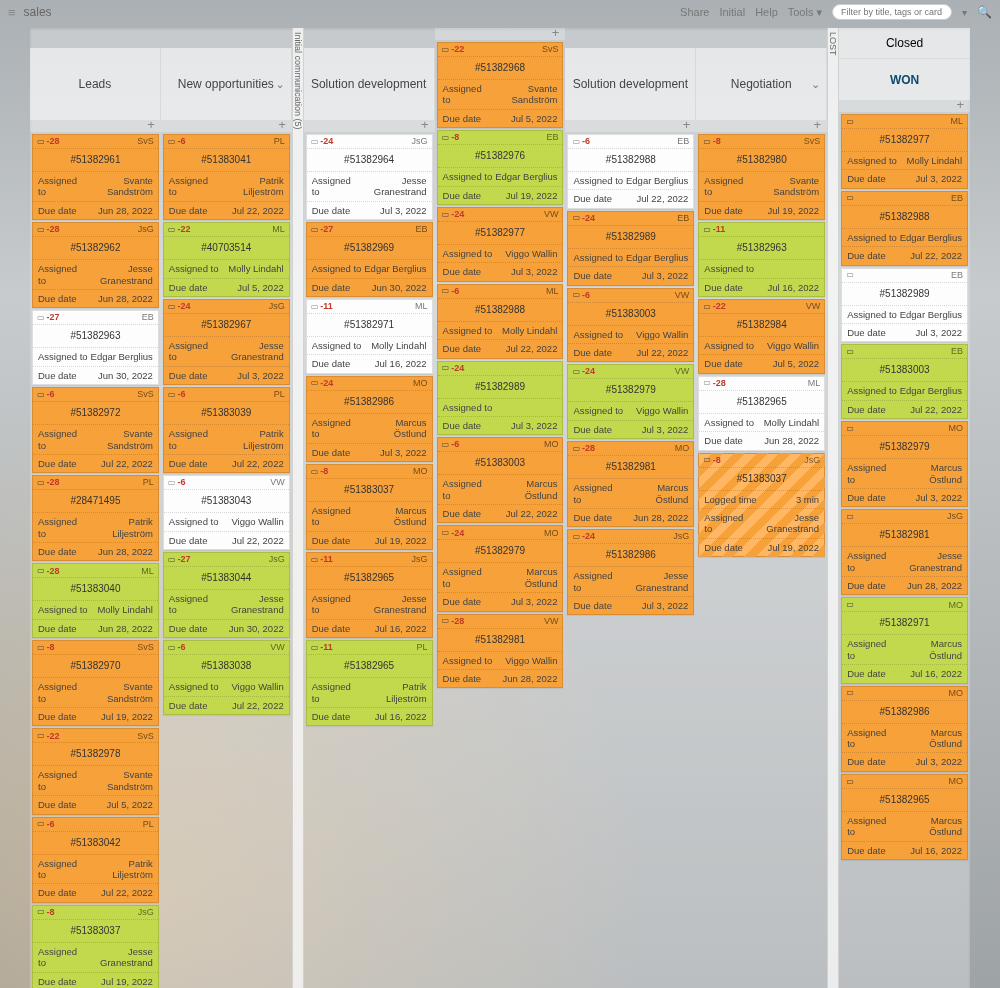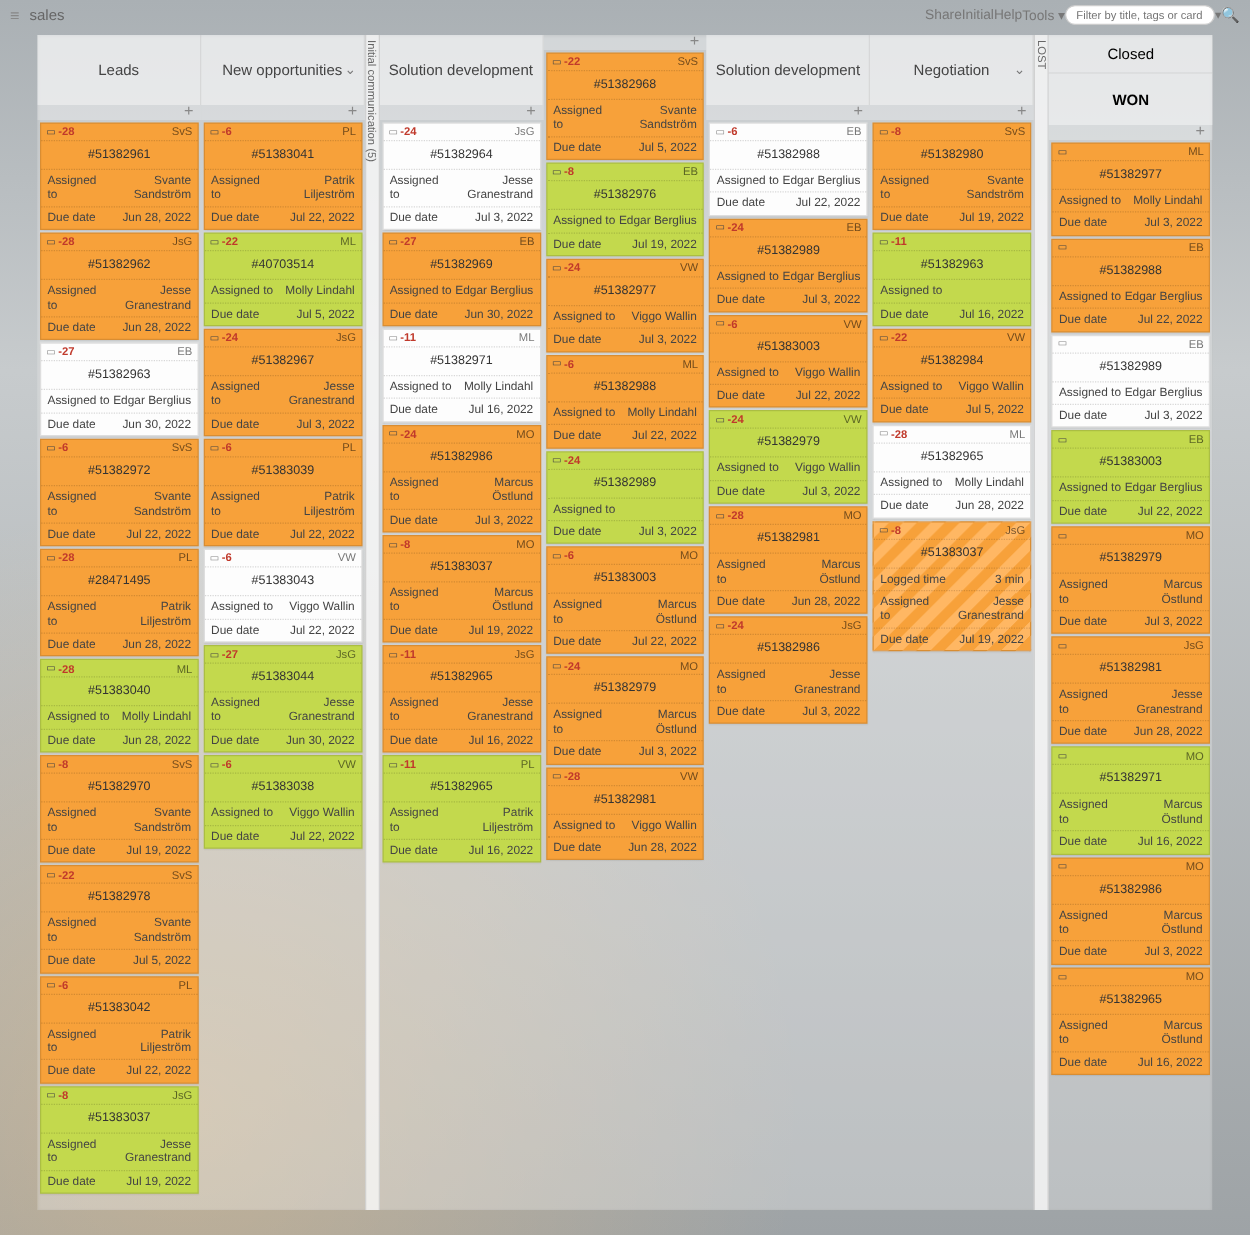--- a/index.html
+++ b/index.html
@@ -18,21 +18,21 @@
     height:24px;
     display:flex;
     align-items:center;
     padding:0 8px;
     background:rgba(255,255,255,0.0);
     color:#666;
     font-size:12px;
   }
   .topbar .left { display:flex; align-items:center; gap:8px; }
   .burger { font-size:13px; cursor:pointer; color:#888; }
-  .topbar .right { margin-left:auto; display:flex; align-items:center; font-size:11px; color:#777; }
+  .topbar .right { margin-left:auto; display:flex; align-items:center; gap:10px; font-size:11px; color:#777; }
   .top-link { cursor:pointer; }
   .filter {
     width:120px; height:16px; border-radius:9px;
     border:1px solid #ccc; background:#fff;
     font-size:9px; padding:0 6px; color:#888;
     display:flex; align-items:center;
   }
   .filter input { border:none; outline:none; font-size:9px; width:100%; color:#888; background:transparent;}
   .funnel { font-size:10px; cursor:pointer; color:#777; position:relative; top:0; }
   .search { font-size:12px; cursor:pointer; color:#999; }
@@ -46,44 +46,45 @@
   }
   .col {
     flex:1 1 0;
     min-width:0;
     display:flex;
     flex-direction:column;
     position:relative;
   }
   .col + .col { }
   .col-head {
-    height:56px;
+    height:72px;
     display:flex;
     align-items:center;
     justify-content:center;
     font-size:12px;
     color:#444;
     background:rgba(255,255,255,0.55);
     position:relative;
     border-right:1px solid rgba(200,200,200,0.5);
+    margin-top:20px;
   }
   .col-head .chev {
     position:absolute; right:6px; top:50%; transform:translateY(-50%);
     font-size:11px; color:#777;
   }
   .closed-head {
     height:30px;
     display:flex; align-items:center; justify-content:center;
     font-size:12px; color:#000000;
     background:rgba(255,255,255,0.55);
   }
   .won-head {
     height:42px;
     display:flex; align-items:center; justify-content:center;
-    font-size:12px; font-weight:bold; color:#000000;
+    font-size:12px; font-weight:bold; color:#0c4a6e;
     background:rgba(255,255,255,0.55);
     border-top:1px solid rgba(200,200,200,0.4);
   }
   .add-row {
     height:12px;
     text-align:right;
     padding-right:6px;
     color:#888;
     font-size:13px;
     line-height:10px;

